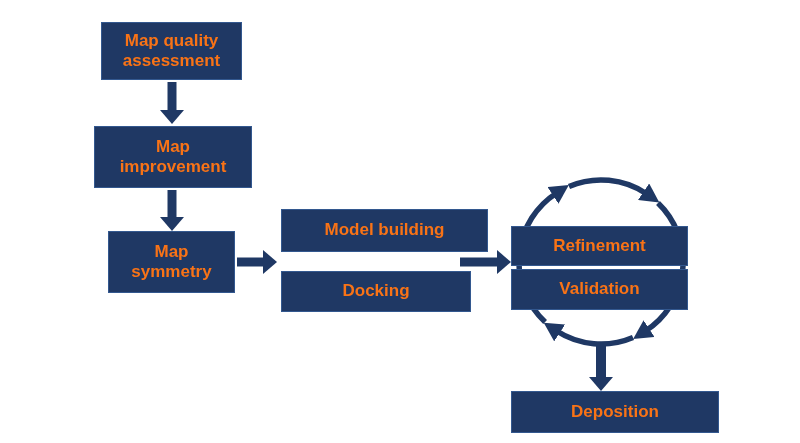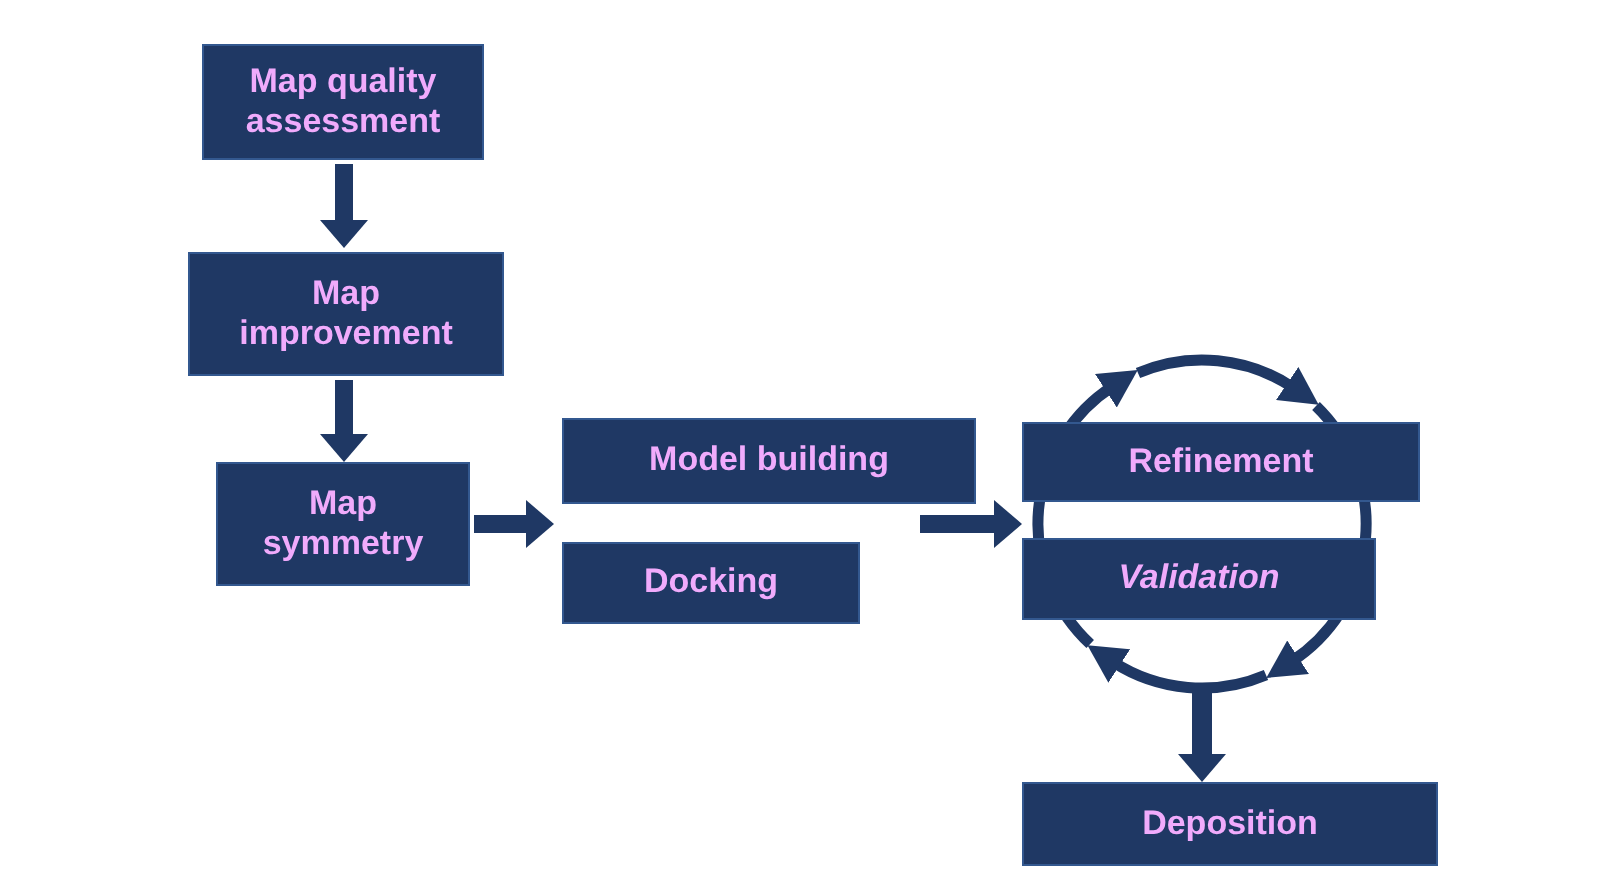--- a/index.html
+++ b/index.html
@@ -14,39 +14,39 @@
   .connector-layer {
     position: absolute;
     left: 0; top: 0;
     width: 800px; height: 443px;
   }
   .node {
     position: absolute;
     box-sizing: border-box;
     background: #1f3864;
     border: 1px solid #33588f;
-    color: #f0abfc;
+    color: #f97316;
     display: flex;
     align-items: center;
     justify-content: center;
     text-align: center;
     font-size: 17px;
     font-weight: 700;
     line-height: 1.18;
     white-space: pre-line;
     z-index: 2;
   }
   
   .n-mqa { left: 101px; top: 22px;  width: 141px; height: 58px; }
   .n-mi  { left: 94px;  top: 126px; width: 158px; height: 62px; }
   .n-ms  { left: 108px; top: 231px; width: 127px; height: 62px; }
   .n-mb  { left: 281px; top: 209px; width: 207px; height: 43px; }
-  .n-dk  { left: 281px; top: 271px; width: 149px; height: 41px; }
-  .n-rf  { left: 511px; top: 211px; width: 199px; height: 40px; }
-  .n-vl  { left: 511px; top: 269px; width: 177px; height: 41px; font-style: italic; }
+  .n-dk  { left: 281px; top: 271px; width: 190px; height: 41px; }
+  .n-rf  { left: 511px; top: 226px; width: 177px; height: 40px; }
+  .n-vl  { left: 511px; top: 269px; width: 177px; height: 41px; }
   .n-dp  { left: 511px; top: 391px; width: 208px; height: 42px; }
 </style>
 </head>
 <body>
 
 <div class="canvas">
 
   <svg class="connector-layer" width="800" height="443" viewBox="0 0 800 443" xmlns="http://www.w3.org/2000/svg">
     <defs>
       <marker id="mhead" markerUnits="userSpaceOnUse" markerWidth="14" markerHeight="24" refX="2" refY="12" orient="auto">

